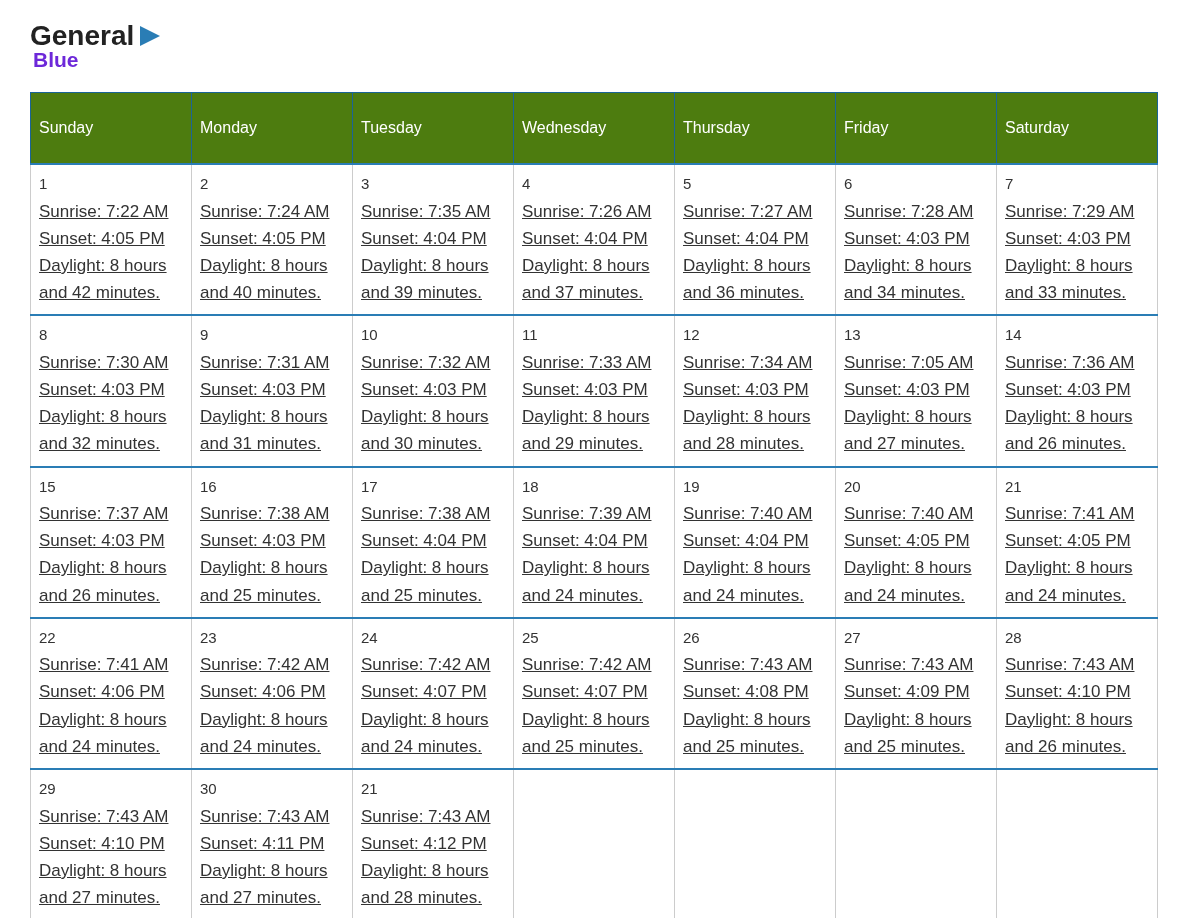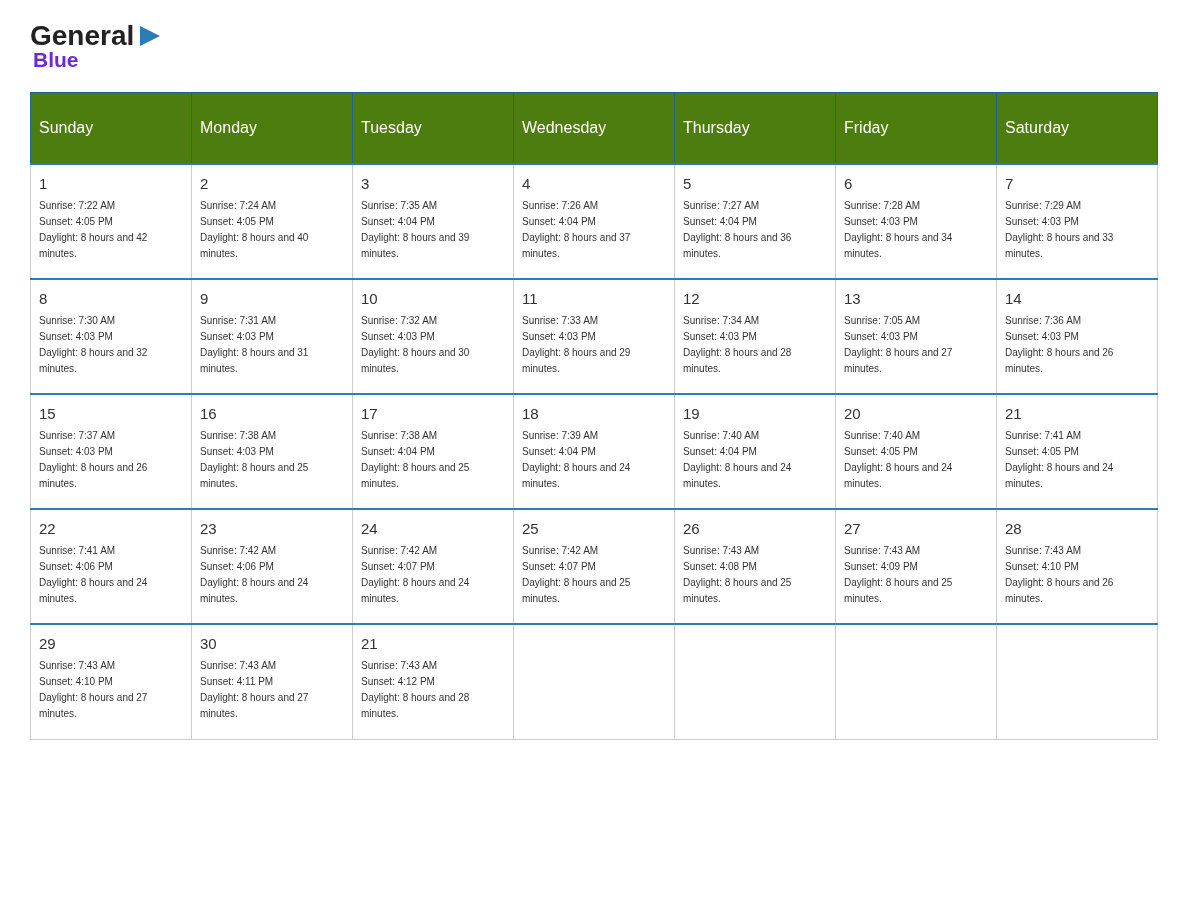--- a/index.html
+++ b/index.html
@@ -66,22 +66,23 @@
     .calendar tbody tr td:empty {
       background: #fff;
     }
     .day-num {
       font-size: 15px;
       font-weight: normal;
       display: block;
       margin-bottom: 2px;
     }
     .day-info {
-      font-size: 10px;
+      font-size: 17px;
       line-height: 1.6;
+      text-decoration: underline;
     }
   </style>
 </head>
 <body>
 
 <div class="header">
   <div class="logo">
     <div class="logo-text">
       <span style="font-size:28px;font-weight:bold;color:#222;">General</span>
       <svg width="28" height="28" viewBox="0 0 28 28">

